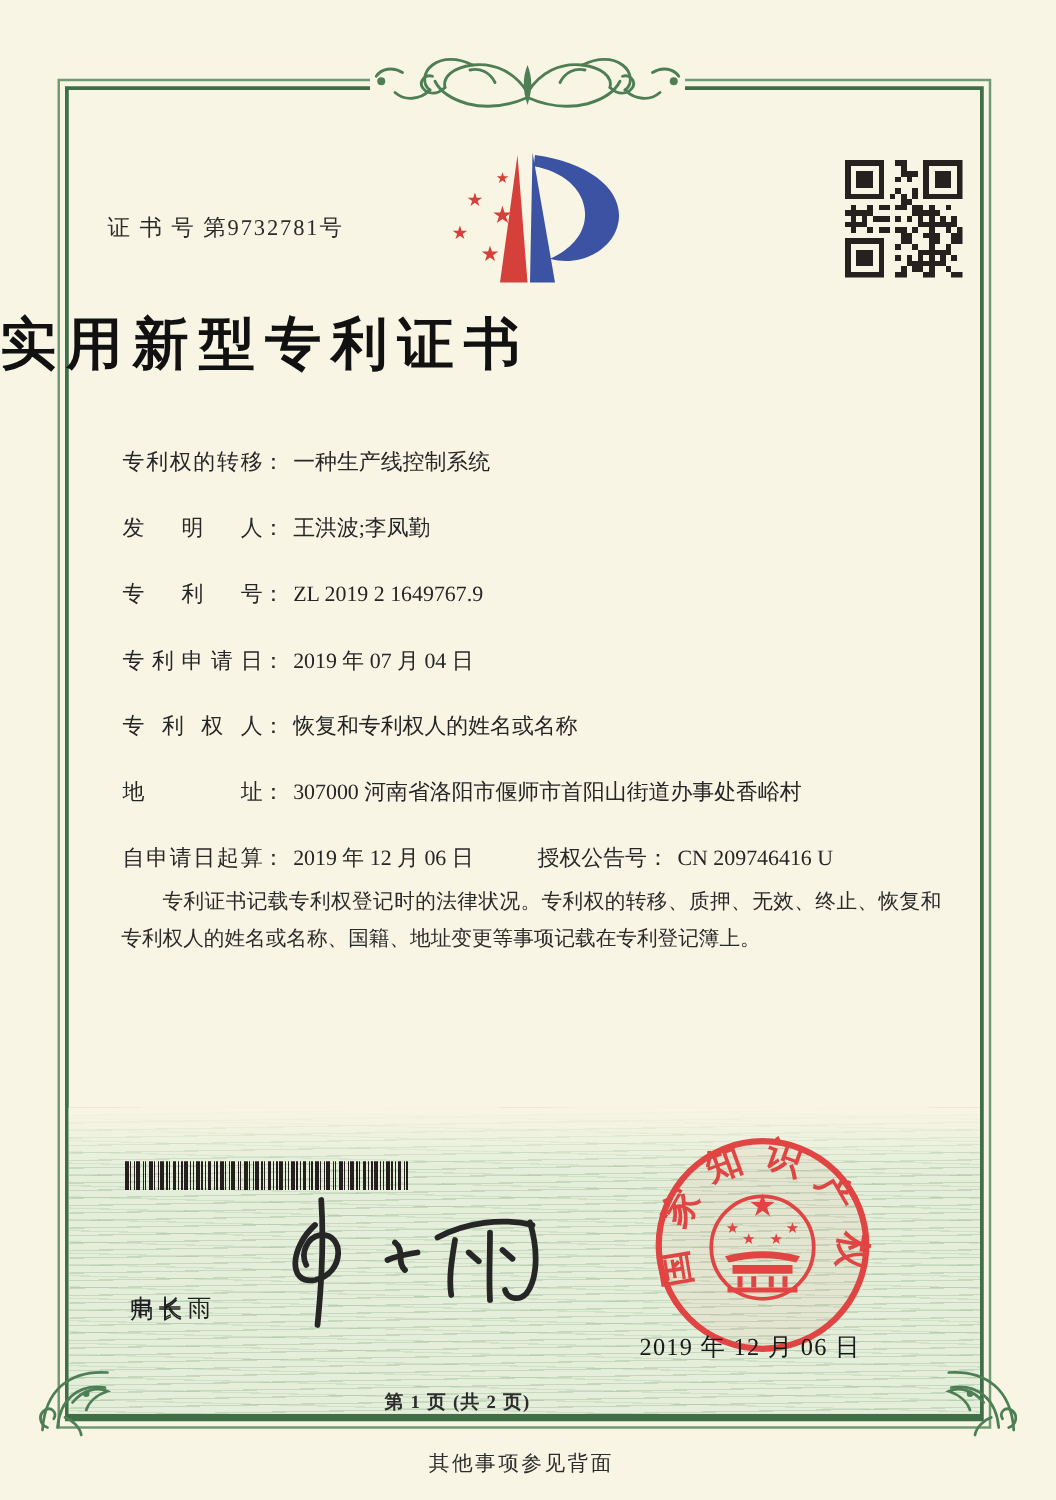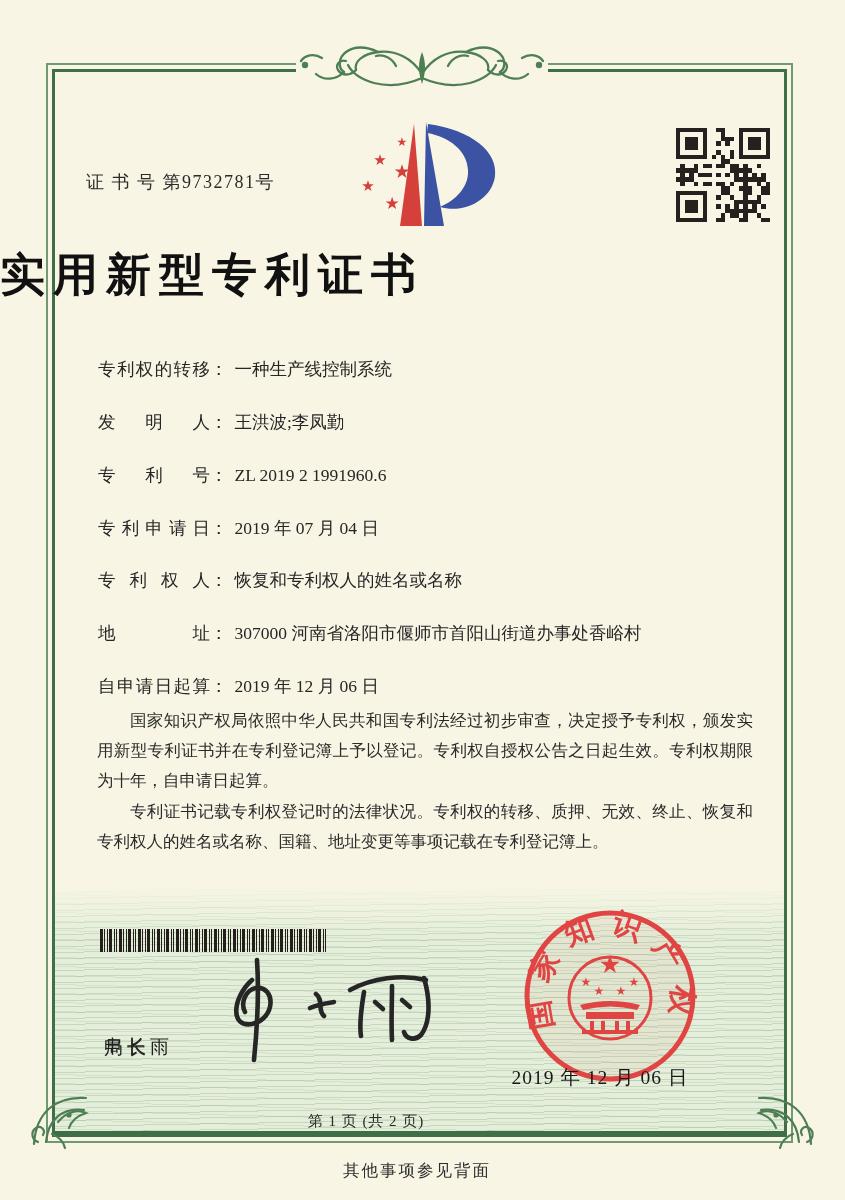--- a/index.html
+++ b/index.html
@@ -54,21 +54,21 @@
   
   .barcode{position:absolute;left:100px;top:929px;width:232px;height:23px;}
   .director-title{position:absolute;left:104px;top:996px;font-size:19px;letter-spacing:4px;color:#1f1f1f;margin-top:39px;}
   .director-name{position:absolute;left:104px;top:1034px;font-size:19px;letter-spacing:4px;color:#1f1f1f;text-align:center;}
   .signature{position:absolute;left:212px;top:950px;width:240px;height:122px;}
   .seal{position:absolute;left:520px;top:906px;width:180px;height:180px;}
   .seal-date{
     position:absolute;left:505px;top:1064px;width:190px;text-align:center;
     font-size:19.5px;color:#181818;letter-spacing:1px;z-index:5;
   }
-  .page-info{position:absolute;left:0;top:1112px;width:732px;text-align:center;font-size:15px;color:#2c2c2c;letter-spacing:1px;}
+  .page-info{position:absolute;left:0;top:1112px;width:732px;text-align:center;font-size:15px;color:#2c2c2c;letter-spacing:1px;font-weight:bold;}
   .back-note{position:absolute;left:0;top:1160px;width:834px;text-align:center;font-size:16.5px;color:#2c2c2c;letter-spacing:2px;}
 </style>
 </head>
 <body>
 
 <div class="frame-outer">
   <div class="frame-inner">
     <div class="band"></div>
   </div>
 </div>
@@ -348,37 +348,39 @@
 
 <div class="title">实用新型专利证书</div>
 
 <div class="row" style="top:357px">
   <span class="flabel">专利权的转移</span><span>：</span><span class="fval">一种生产线控制系统</span>
 </div>
 <div class="row" style="top:410px">
   <span class="flabel">发明人</span><span>：</span><span class="fval">王洪波;李凤勤</span>
 </div>
 <div class="row" style="top:463px">
-  <span class="flabel">专利号</span><span>：</span><span class="fval">ZL 2019 2 1991960.6</span>
+  <span class="flabel">专利号</span><span>：</span><span class="fval">ZL 2019 2 1649767.9</span>
 </div>
 <div class="row" style="top:516px">
   <span class="flabel">专利申请日</span><span>：</span><span class="fval">2019 年 07 月 04 日</span>
 </div>
 <div class="row" style="top:568px">
   <span class="flabel">专利权人</span><span>：</span><span class="fval">恢复和专利权人的姓名或名称</span>
 </div>
 <div class="row" style="top:621px">
   <span class="flabel">地址</span><span>：</span><span class="fval">307000  河南省洛阳市偃师市首阳山街道办事处香峪村</span>
 </div>
 <div class="row" style="top:674px">
   <span class="flabel">自申请日起算</span><span>：</span><span class="fval">2019 年 12 月 06 日</span>
+  <span class="grant-no">
+    <span>授权公告号</span><span>：</span><span class="fval">CN 209746416 U</span>
+  </span>
 </div>
 
 <div class="paras">
-  <p>国家知识产权局依照中华人民共和国专利法经过初步审查，决定授予专利权，颁发实用新型专利证书并在专利登记簿上予以登记。专利权自授权公告之日起生效。专利权期限为十年，自申请日起算。</p>
   <p>专利证书记载专利权登记时的法律状况。专利权的转移、质押、无效、终止、恢复和专利权人的姓名或名称、国籍、地址变更等事项记载在专利登记簿上。</p>
 </div>
 
 <div class="barcode" id="barcode"><svg viewBox="0 0 232 23" width="100%" height="100%" preserveAspectRatio="none" shape-rendering="crispEdges" fill="#241f1c">
       <rect x="0" y="0" width="3" height="23"></rect>
       <rect x="4" y="0" width="1" height="23"></rect>
       <rect x="7" y="0" width="1" height="23"></rect>
       <rect x="9" y="0" width="3" height="23"></rect>
       <rect x="14" y="0" width="1" height="23"></rect>
       <rect x="16" y="0" width="1" height="23"></rect>

